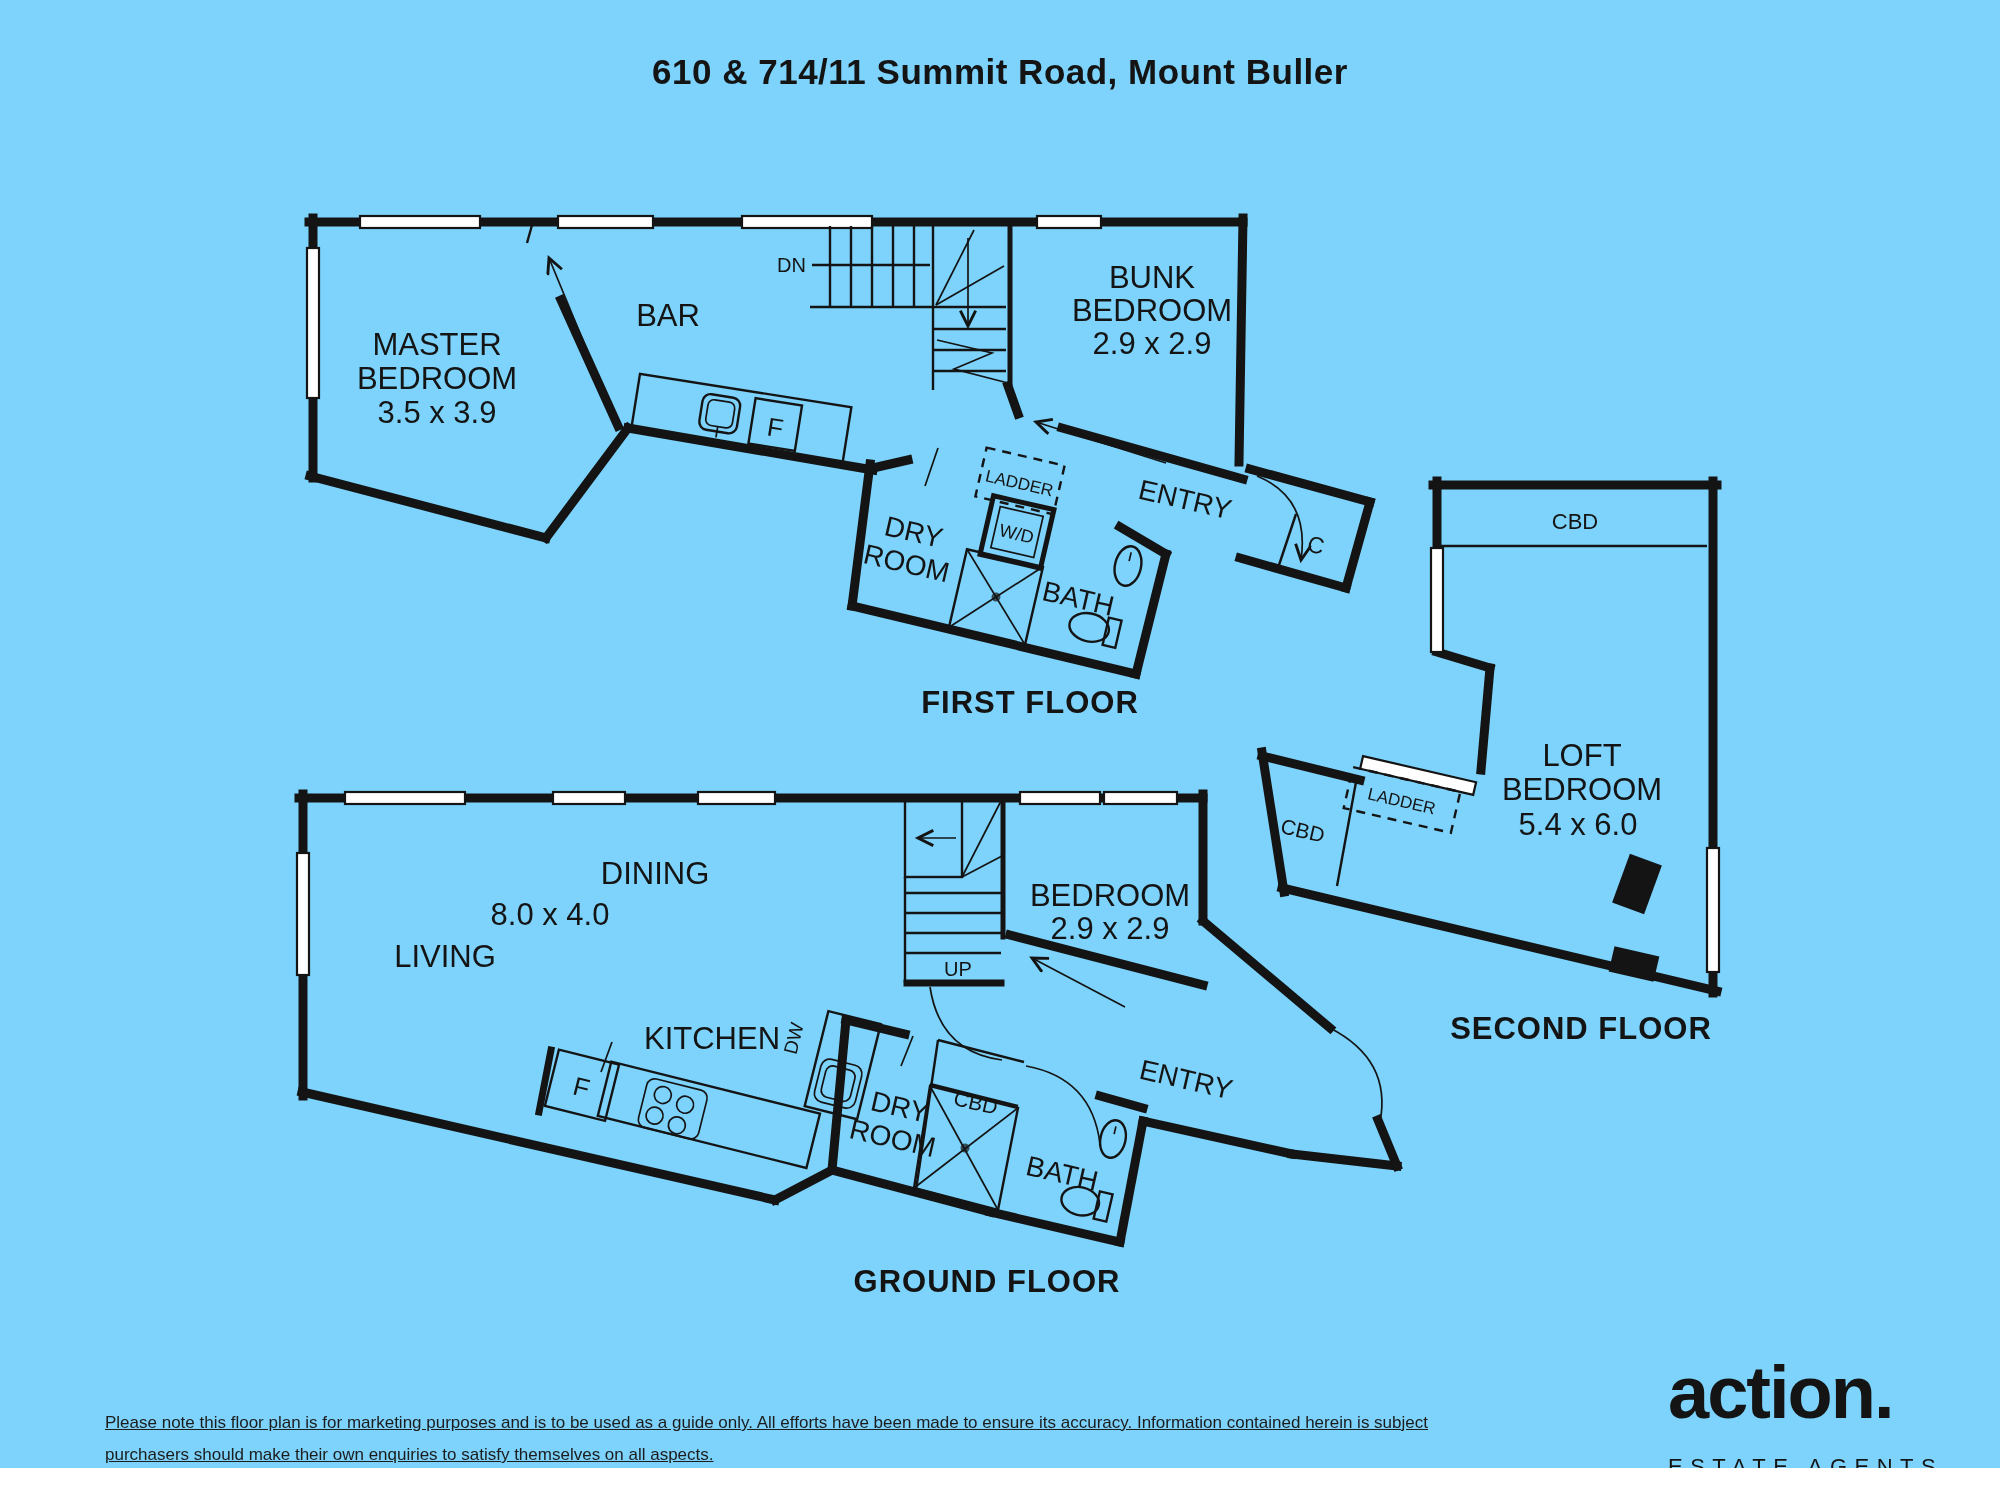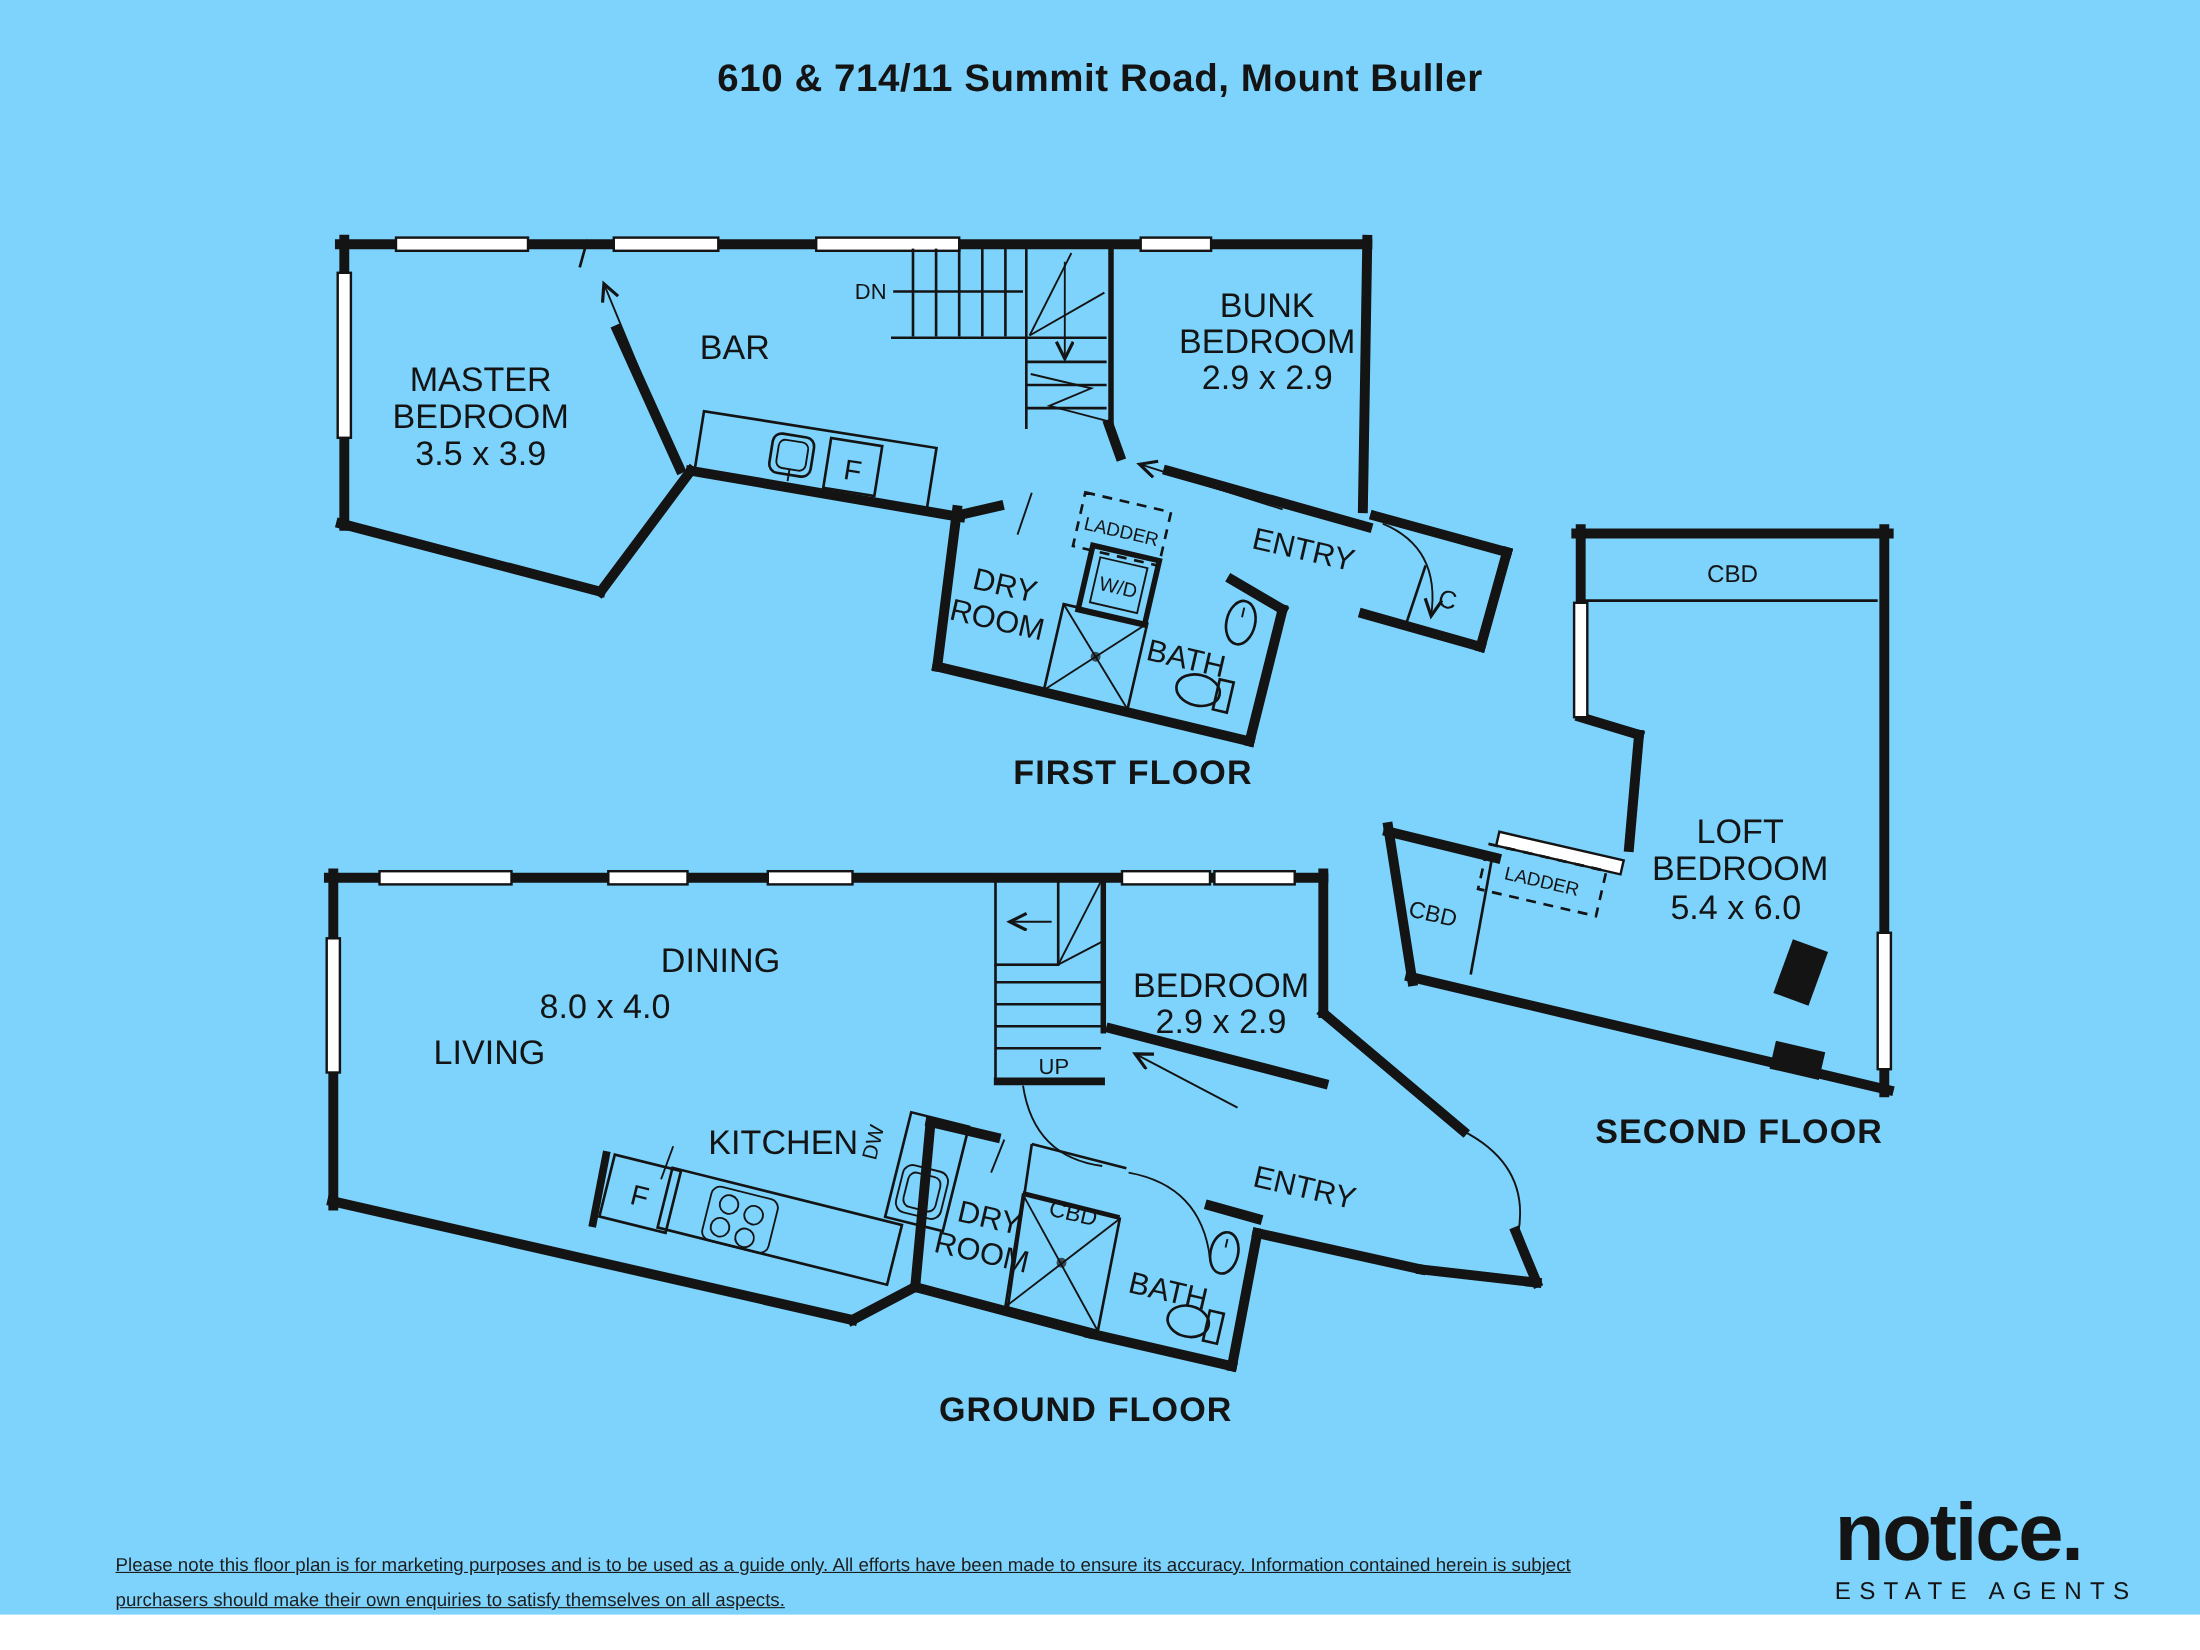--- a/index.html
+++ b/index.html
@@ -20,21 +20,21 @@
   .t{stroke:#141414;stroke-width:2.4;fill:none;}
   .t15{stroke:#141414;stroke-width:1.7;fill:none;}
   .dash{stroke-dasharray:9 7;}
   .win{fill:#fff;stroke:#141414;stroke-width:2.2;}
   .blk{fill:#141414;stroke:none;}
   .disclaimer{position:absolute;left:105px;top:1390px;width:1540px;font-size:17px;
         line-height:32px;color:#1c1c1c;}
   .disclaimer span{display:block;white-space:nowrap;text-decoration:underline;}
   .logo{position:absolute;left:1668px;top:1356px;text-align:left;}
   .logo-brand{font-size:74px;font-weight:800;letter-spacing:-2px;line-height:1;}
-  .logo-tag{font-size:22px;letter-spacing:7.5px;margin-top:4px;}
+  .logo-tag{font-size:22px;letter-spacing:7.5px;margin-top:24px;}
 </style>
 </head>
 <body>
 
 <div class="page">
 
   <h1 class="page-title">610 &amp; 714/11 Summit Road, Mount Buller</h1>
 
   <svg width="2000" height="1500" viewBox="0 0 2000 1500">
     <defs>
@@ -295,17 +295,17 @@
       <text class="mid fl" x="987" y="1292">GROUND FLOOR</text>
     </g>
   </svg>
 
   <p class="disclaimer">
     <span>Please note this floor plan is for marketing purposes and is to be used as a guide only. All efforts have been made to ensure its accuracy. Information contained herein is subject</span>
     <span>purchasers should make their own enquiries to satisfy themselves on all aspects.</span>
   </p>
 
   <div class="logo">
-    <div class="logo-brand">notice.</div>
+    <div class="logo-brand">action.</div>
     <div class="logo-tag">ESTATE AGENTS</div>
   </div>
 
 </div>
 
 </body></html>

